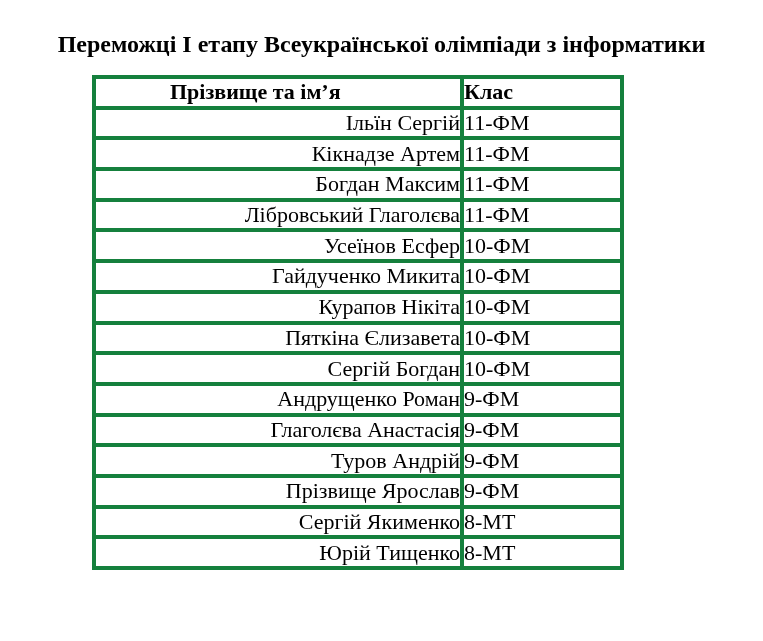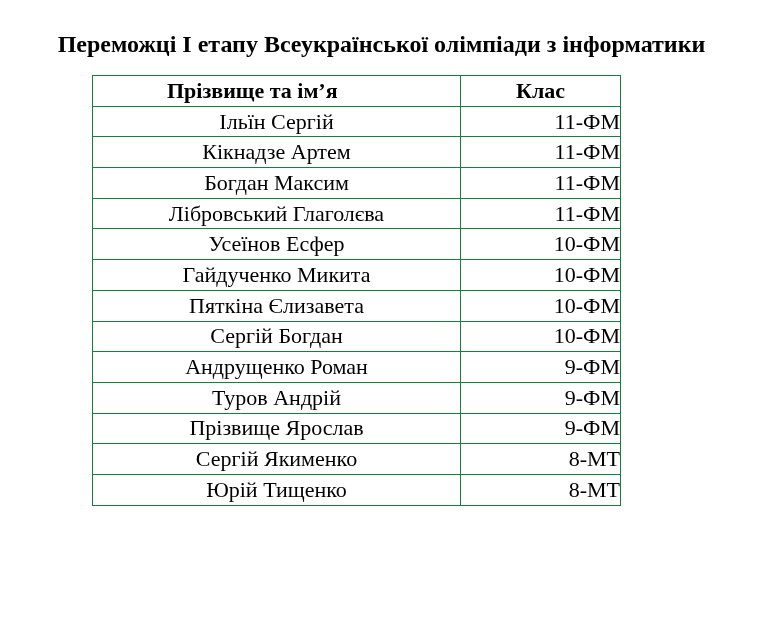--- a/index.html
+++ b/index.html
@@ -28,35 +28,35 @@
   }
   table.results {
     border-collapse: collapse;
     table-layout: fixed;
     width: 528px;
     margin: 18px 0 0 92px;
   }
   col.name-col  { width: 368px; }
   col.class-col { width: 160px; }
   .results th, .results td {
-    border: 1px solid #15803d;
+    border: 4px solid #15803d;
     height: 30.7px;
     padding: 0;
     font-size: 22px;
     line-height: 26px;
     vertical-align: middle;
     white-space: nowrap;
     overflow: hidden;
     font-family: Liberation Serif, serif;
   }
   .results th { font-weight: bold; }
   th.name-header  { text-align: left; padding-left: 74px; }
-  th.class-header { text-align: center; margin-top: 24px; }
-  td.name-cell  { text-align: center; }
-  td.class-cell { text-align: right; }
+  th.class-header { text-align: left; margin-top: 24px; }
+  td.name-cell  { text-align: right; }
+  td.class-cell { text-align: left; }
 </style>
 </head>
 <body>
 
 <div class="page">
 
   <h1 class="doc-title">Переможці І етапу Всеукраїнської олімпіади з інформатики</h1>
 
   <table class="results">
     <colgroup>
@@ -88,29 +88,37 @@
       </tr>
       <tr>
         <td class="name-cell">Усеїнов Есфер</td>
         <td class="class-cell">10-ФМ</td>
       </tr>
       <tr>
         <td class="name-cell">Гайдученко Микита</td>
         <td class="class-cell">10-ФМ</td>
       </tr>
       <tr>
+        <td class="name-cell">Курапов Нікіта</td>
+        <td class="class-cell">10-ФМ</td>
+      </tr>
+      <tr>
         <td class="name-cell">Пяткіна Єлизавета</td>
         <td class="class-cell">10-ФМ</td>
       </tr>
       <tr>
         <td class="name-cell">Сергій Богдан</td>
         <td class="class-cell">10-ФМ</td>
       </tr>
       <tr>
         <td class="name-cell">Андрущенко Роман</td>
+        <td class="class-cell">9-ФМ</td>
+      </tr>
+      <tr>
+        <td class="name-cell">Глаголєва Анастасія</td>
         <td class="class-cell">9-ФМ</td>
       </tr>
       <tr>
         <td class="name-cell">Туров Андрій</td>
         <td class="class-cell">9-ФМ</td>
       </tr>
       <tr>
         <td class="name-cell">Прізвище Ярослав</td>
         <td class="class-cell">9-ФМ</td>
       </tr>

